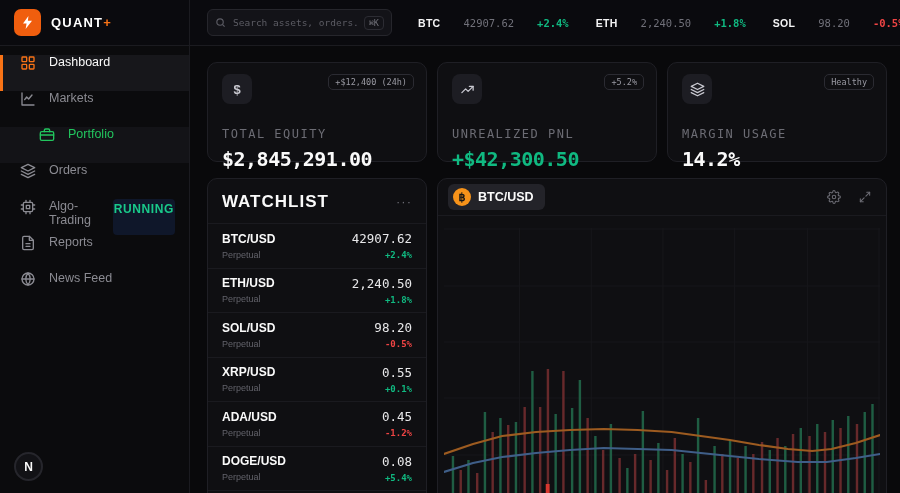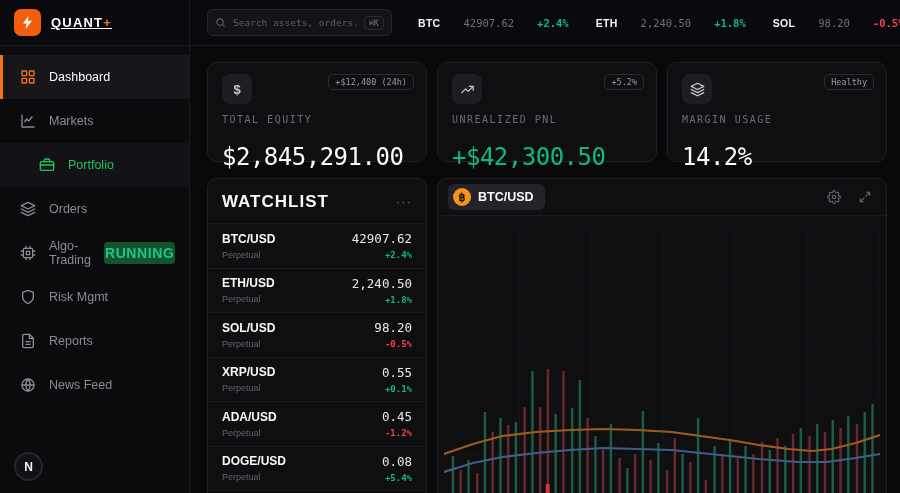--- a/index.html
+++ b/index.html
@@ -6,68 +6,68 @@
   html,body { width:900px; height:493px; overflow:hidden; background:#09090b; color:#e4e4e7;
     font-family:"Liberation Sans", sans-serif; }
 
   
   .topbar { position:fixed; top:0; left:0; width:900px; height:46px; background:#0a0a0e;
     border-bottom:1px solid #1b1b20; display:flex; align-items:center; z-index:10; }
   .logo-wrap { width:190px; height:100%; display:flex; align-items:center; gap:10px;
     padding-left:14px; border-right:1px solid #1b1b20; flex-shrink:0; }
   .logo-mark { width:27px; height:27px; background:#f05e0e; border-radius:7px;
     display:flex; align-items:center; justify-content:center; }
-  .logo-title { font-size:13px; font-weight:800; letter-spacing:1.2px; color:#fff;text-decoration:underline; }
+  .logo-title { font-size:13px; font-weight:800; letter-spacing:1.2px; color:#fff; }
   .logo-title .plus { color:#f97316; }
   .searchbox { margin-left:17px; width:185px; height:27px; background:#131318;
     border:1px solid #26262c; border-radius:6px; display:flex; align-items:center;
     gap:7px; padding:0 7px; flex-shrink:0; }
   .searchbox .ph { font-family:"DejaVu Sans Mono", monospace; font-size:9.5px; color:#5c5c64;
     white-space:nowrap; flex:1; overflow:hidden; }
   .searchbox .kbd { font-family:"DejaVu Sans Mono", monospace; font-size:8.5px; color:#707078;
     border:1px solid #2c2c33; border-radius:4px; padding:1px 4px; }
   .ticker { display:flex; align-items:center; gap:27px; margin-left:26px; white-space:nowrap; }
   .tk { display:flex; align-items:center; gap:23px; font-size:10.5px; }
   .tk .sym { color:#f4f4f5; font-weight:700; letter-spacing:.3px; }
   .tk .price { color:#71717a; font-family:"DejaVu Sans Mono", monospace; }
   .tk .chg { font-family:"DejaVu Sans Mono", monospace; font-weight:700; }
   .up { color:#10b981; } .down { color:#ef4444; }
 
   
   .sidebar { position:fixed; top:46px; left:0; width:190px; height:447px; background:#0b0b0d;
     border-right:1px solid #1b1b20; padding-top:9px; }
-  .nav-item { height:44px; display:flex; align-items:center; gap:13px; padding-left:17px;
+  .nav-item { height:36px; display:flex; gap:13px; padding-left:17px;
     color:#8b8b92; font-size:12.5px; font-weight:500; cursor:pointer; border-left:3px solid transparent; }
   .nav-item svg { width:16px; height:16px; stroke:currentColor; fill:none;
     stroke-width:2; stroke-linecap:round; stroke-linejoin:round; flex-shrink:0; }
   .nav-item.active { background:#17171b; border-left-color:#f97316; color:#fafafa; }
   .nav-item.active svg { stroke:#f97316; }
   .nav-item.hl { background:#131317; color:#22c55e;padding-left:36px; }
-  .run-badge { margin-left:auto; margin-right:14px; background:#14532d; color:#19c98a;
-    font-size:14px; font-weight:800; letter-spacing:.6px; padding:3px 1px; border-radius:4px; }
+  .run-badge { margin-left:auto; margin-right:14px; background:#0f172a; color:#19c98a;
+    font-size:12px; font-weight:800; letter-spacing:.6px; padding:3px 1px; border-radius:4px; }
   .avatar { position:absolute; left:14px; top:406px; width:29px; height:29px; border-radius:50%;
     background:#121216; border:2px solid #26262c; display:flex; align-items:center;
     justify-content:center; color:#fafafa; font-size:12px; font-weight:700; }
 
   
   .main { position:absolute; top:46px; left:190px; width:710px; padding:16px 13px 0 17px; }
   .stats { display:grid; grid-template-columns:repeat(3,1fr); gap:10px; }
   .card { position:relative; height:100px; background:#0f0f12; border:1px solid #1f1f25;
     border-radius:10px; padding:11px 14px; }
   .card .tile { width:30px; height:30px; background:#1d1d23; border-radius:8px; display:flex;
     align-items:center; justify-content:center; color:#c9c9d1; font-weight:700; font-size:13px; }
   .card .tile svg { width:15px; height:15px; stroke:#c9c9d1; fill:none; stroke-width:2;
     stroke-linecap:round; stroke-linejoin:round; }
   .card .badge { position:absolute; top:11px; right:12px; border:1px solid #2b2b32;
     border-radius:5px; padding:2px 6px; font-size:8.5px; color:#9a9aa3;
     font-family:"DejaVu Sans Mono", monospace; }
-  .card .lbl { margin-top:10px; font-family:"DejaVu Sans Mono", monospace; font-size:10px;
+  .card .lbl { margin-top:23px; font-family:"DejaVu Sans Mono", monospace; font-size:12px;
     letter-spacing:1.5px; color:#6c6c74; }
-  .card .val { margin-top:18px; font-family:"DejaVu Sans Mono", monospace; font-size:24px;
-    font-weight:400; letter-spacing:-.5px; color:#fafafa; }
+  .card .val { margin-top:6px; font-family:"DejaVu Sans Mono", monospace; font-size:20px;
+    font-weight:700; letter-spacing:-.5px; color:#fafafa; }
 
   .lower { margin-top:16px; display:grid; grid-template-columns:220px 1fr; gap:10px; height:420px; }
   .panel { background:#0f0f12; border:1px solid #1f1f25; border-radius:10px; overflow:hidden; }
 
   
   .wl-head { display:flex; align-items:center; justify-content:space-between; padding:13px 14px 11px; }
   .wl-title { font-size:17px; font-weight:800; letter-spacing:1px; color:#fafafa; }
   .wl-menu { color:#6c6c74; font-size:13px; letter-spacing:1px; line-height:6px; cursor:pointer; }
   .wl-row { border-top:1px solid #1a1a1f; padding:9px 14px; height:44.5px; display:flex;
     align-items:center; justify-content:space-between; cursor:pointer; }
@@ -170,26 +170,20 @@
       <span>Orders</span>
     </div>
     <div class="nav-item">
       <svg viewBox="0 0 24 24">
         <rect x="5" y="5" width="14" height="14" rx="2"></rect>
         <rect x="9.5" y="9.5" width="5" height="5"></rect>
         <path d="M9 2v3M15 2v3M9 19v3M15 19v3M2 9h3M2 15h3M19 9h3M19 15h3"></path>
       </svg>
       <span>Algo-Trading</span>
       <span class="run-badge">RUNNING</span>
-    </div>
-    <div class="nav-item">
-      <svg viewBox="0 0 24 24">
-        <path d="M12 22s8-4 8-10V5l-8-3-8 3v7c0 6 8 10 8 10z"></path>
-      </svg>
-      <span>Risk Mgmt</span>
     </div>
     <div class="nav-item">
       <svg viewBox="0 0 24 24">
         <path d="M14 2H6a2 2 0 0 0-2 2v16a2 2 0 0 0 2 2h12a2 2 0 0 0 2-2V8z"></path>
         <path d="M14 2v6h6"></path>
         <path d="M9 13h6M9 17h6"></path>
       </svg>
       <span>Reports</span>
     </div>
     <div class="nav-item">

